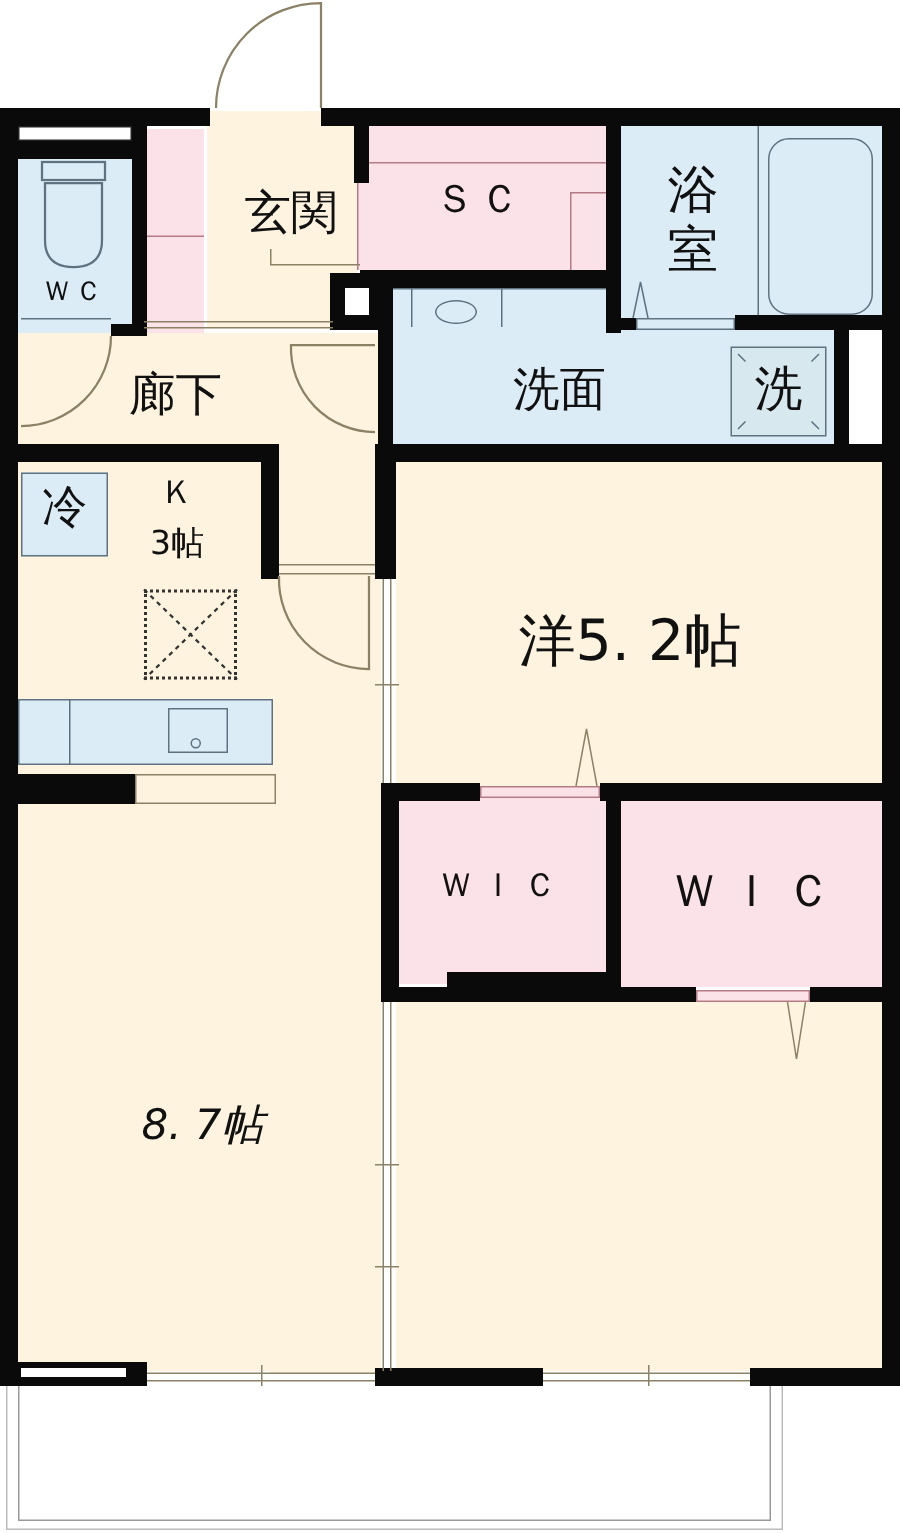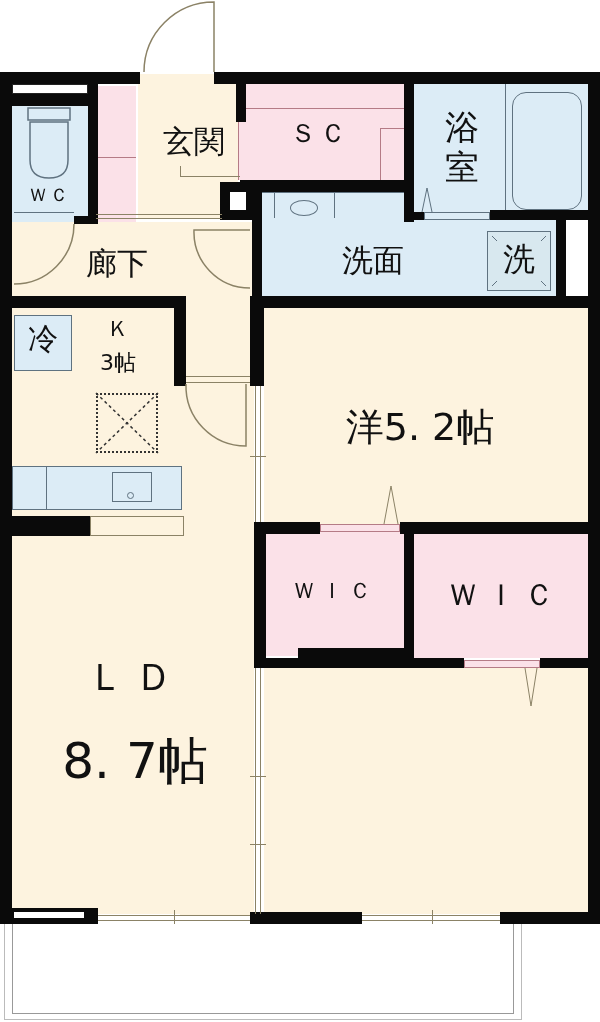--- a/index.html
+++ b/index.html
@@ -188,16 +188,15 @@
   <div class="lbl" style="left:438px;top:110px;width:48px;font-size:34px;">浴</div>
   <div class="lbl" style="left:438px;top:150px;width:48px;font-size:34px;">室</div>
   <div class="lbl" style="left:14px;top:186px;width:72px;font-size:18px;letter-spacing:3px;">ＷＣ</div>
   <div class="lbl" style="left:318px;top:245px;width:110px;font-size:31px;">洗面</div>
   <div class="lbl" style="left:72px;top:248px;width:90px;font-size:31px;">廊下</div>
   <div class="lbl" style="left:98px;top:318px;width:40px;font-size:22px;">Ｋ</div>
   <div class="lbl" style="left:88px;top:352px;width:60px;font-size:22px;">3帖</div>
   <div class="lbl" style="left:320px;top:396px;width:200px;font-size:38px;margin-top:12px;">洋5. 2帖</div>
   <div class="lbl" style="left:270px;top:580px;width:130px;font-size:22px;letter-spacing:6px;">ＷＩＣ</div>
   <div class="lbl" style="left:430px;top:580px;width:150px;font-size:30px;letter-spacing:8px;">ＷＩＣ</div>
-  <div class="lbl" style="left:70px;top:658px;width:130px;font-size:38px;letter-spacing:10px;">ＬＤ</div>
-  <div class="lbl" style="left:60px;top:736px;width:150px;font-size:50px;">8. 7帖</div>
+  <div class="lbl" style="left:60px;top:736px;width:150px;font-size:28px;font-style:italic;">8. 7帖</div>
 
 </div>
 
 </body></html>

